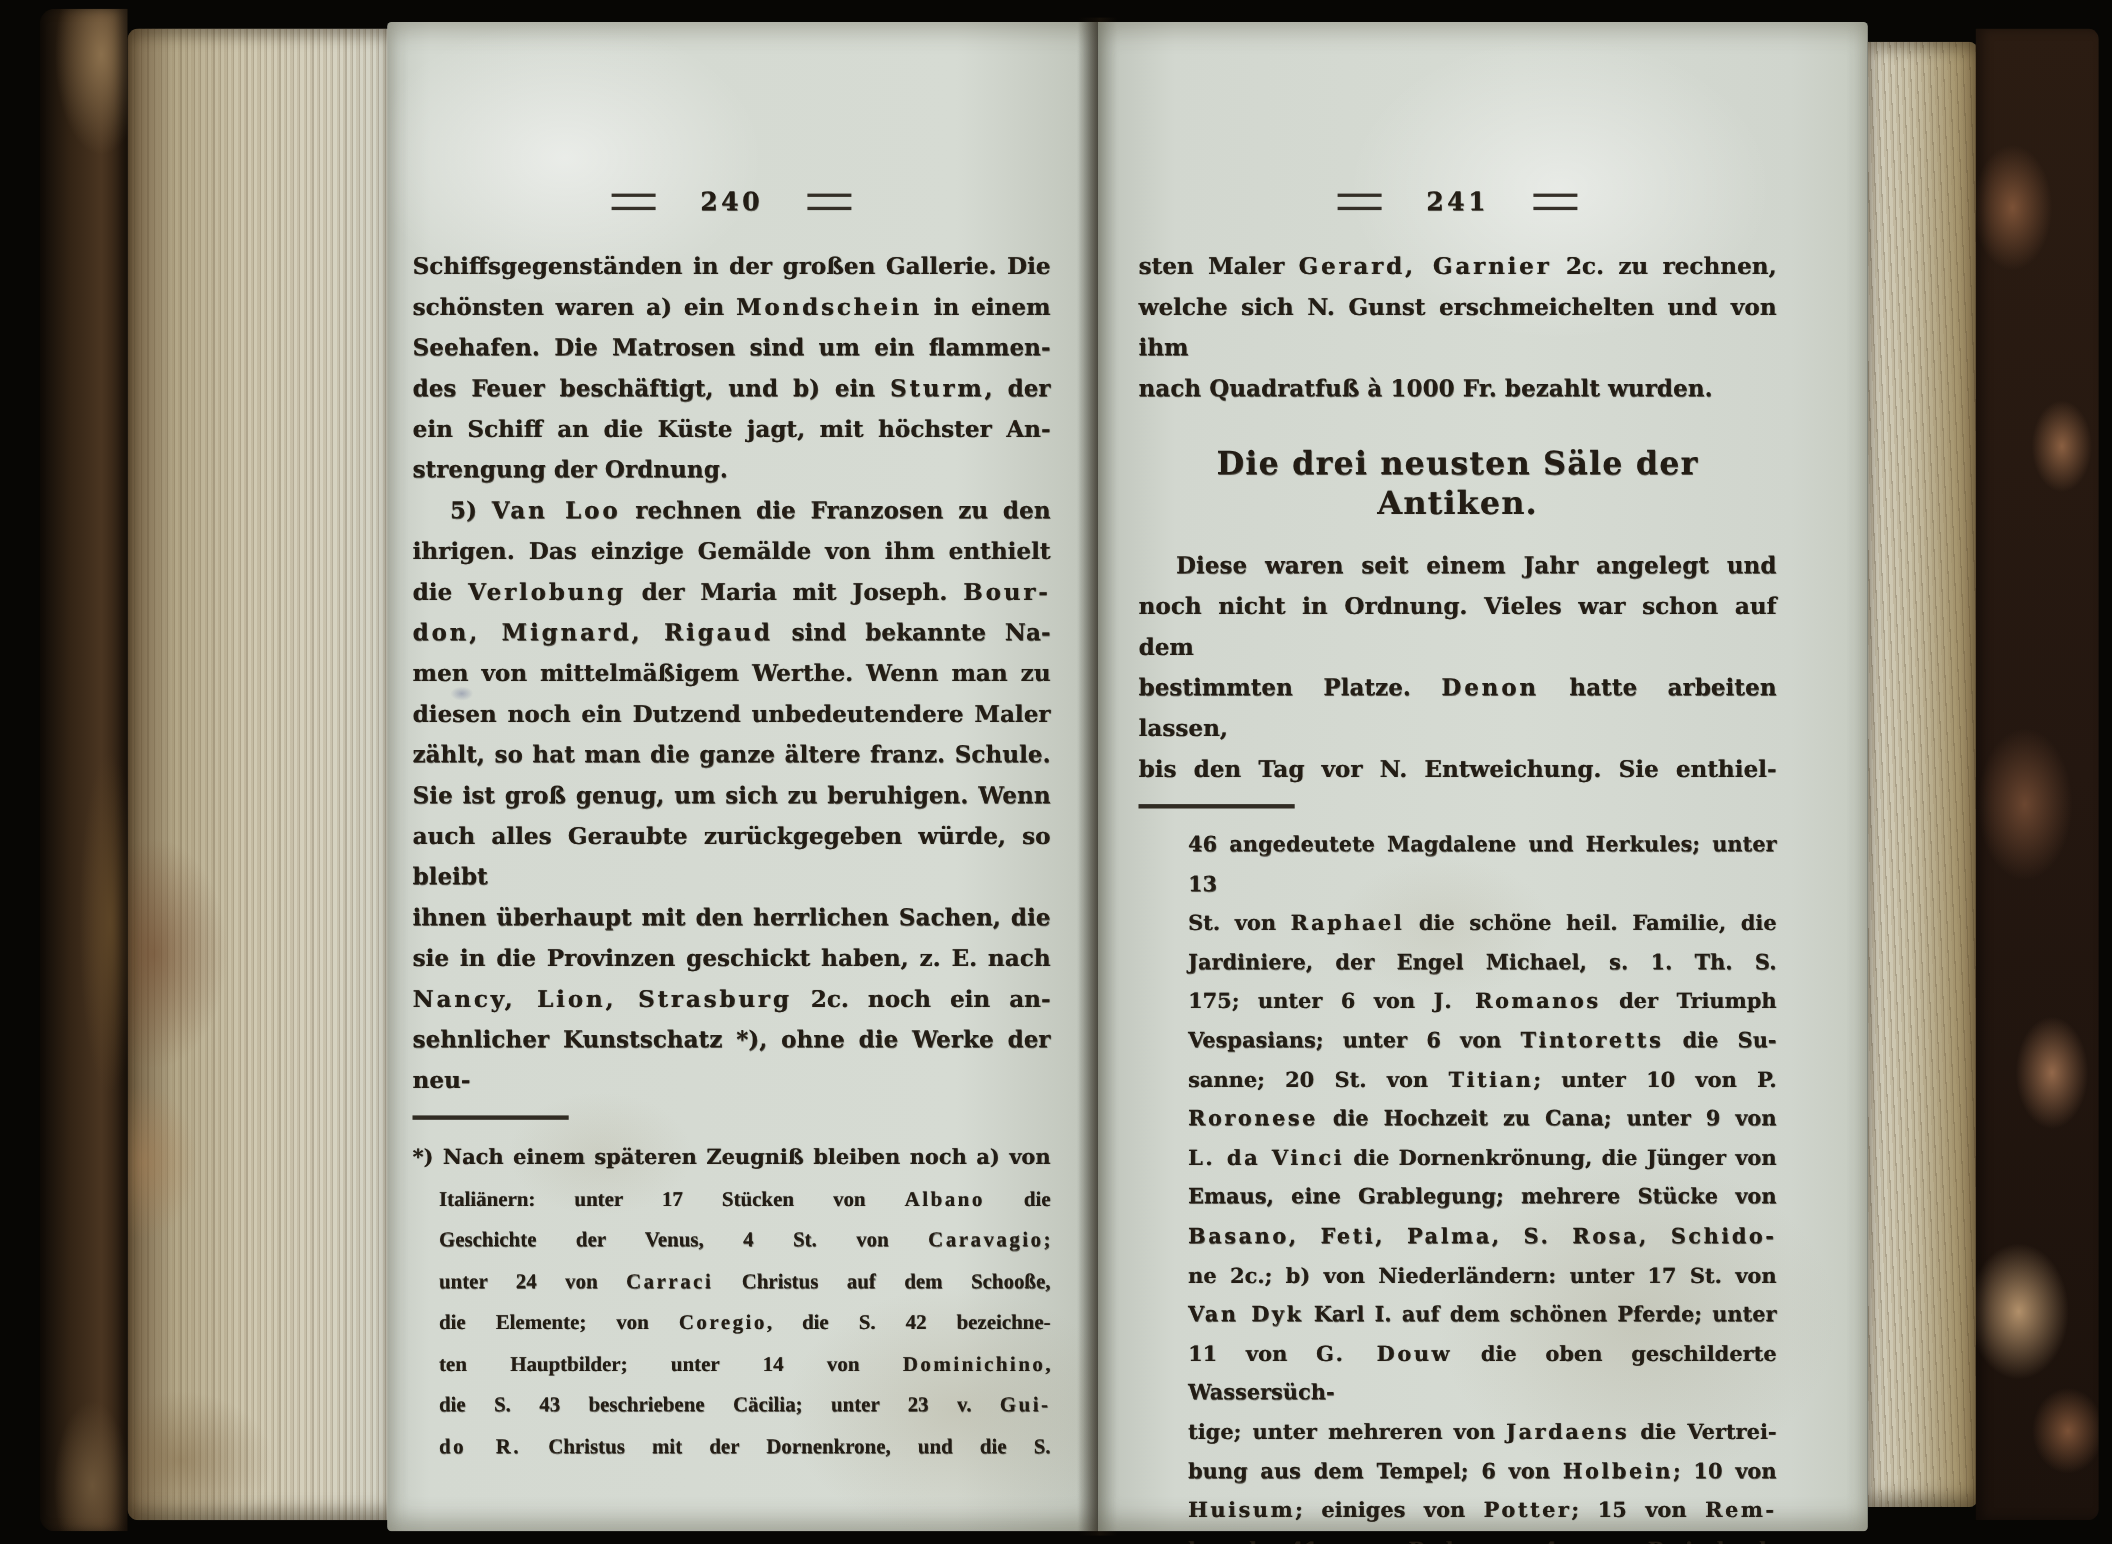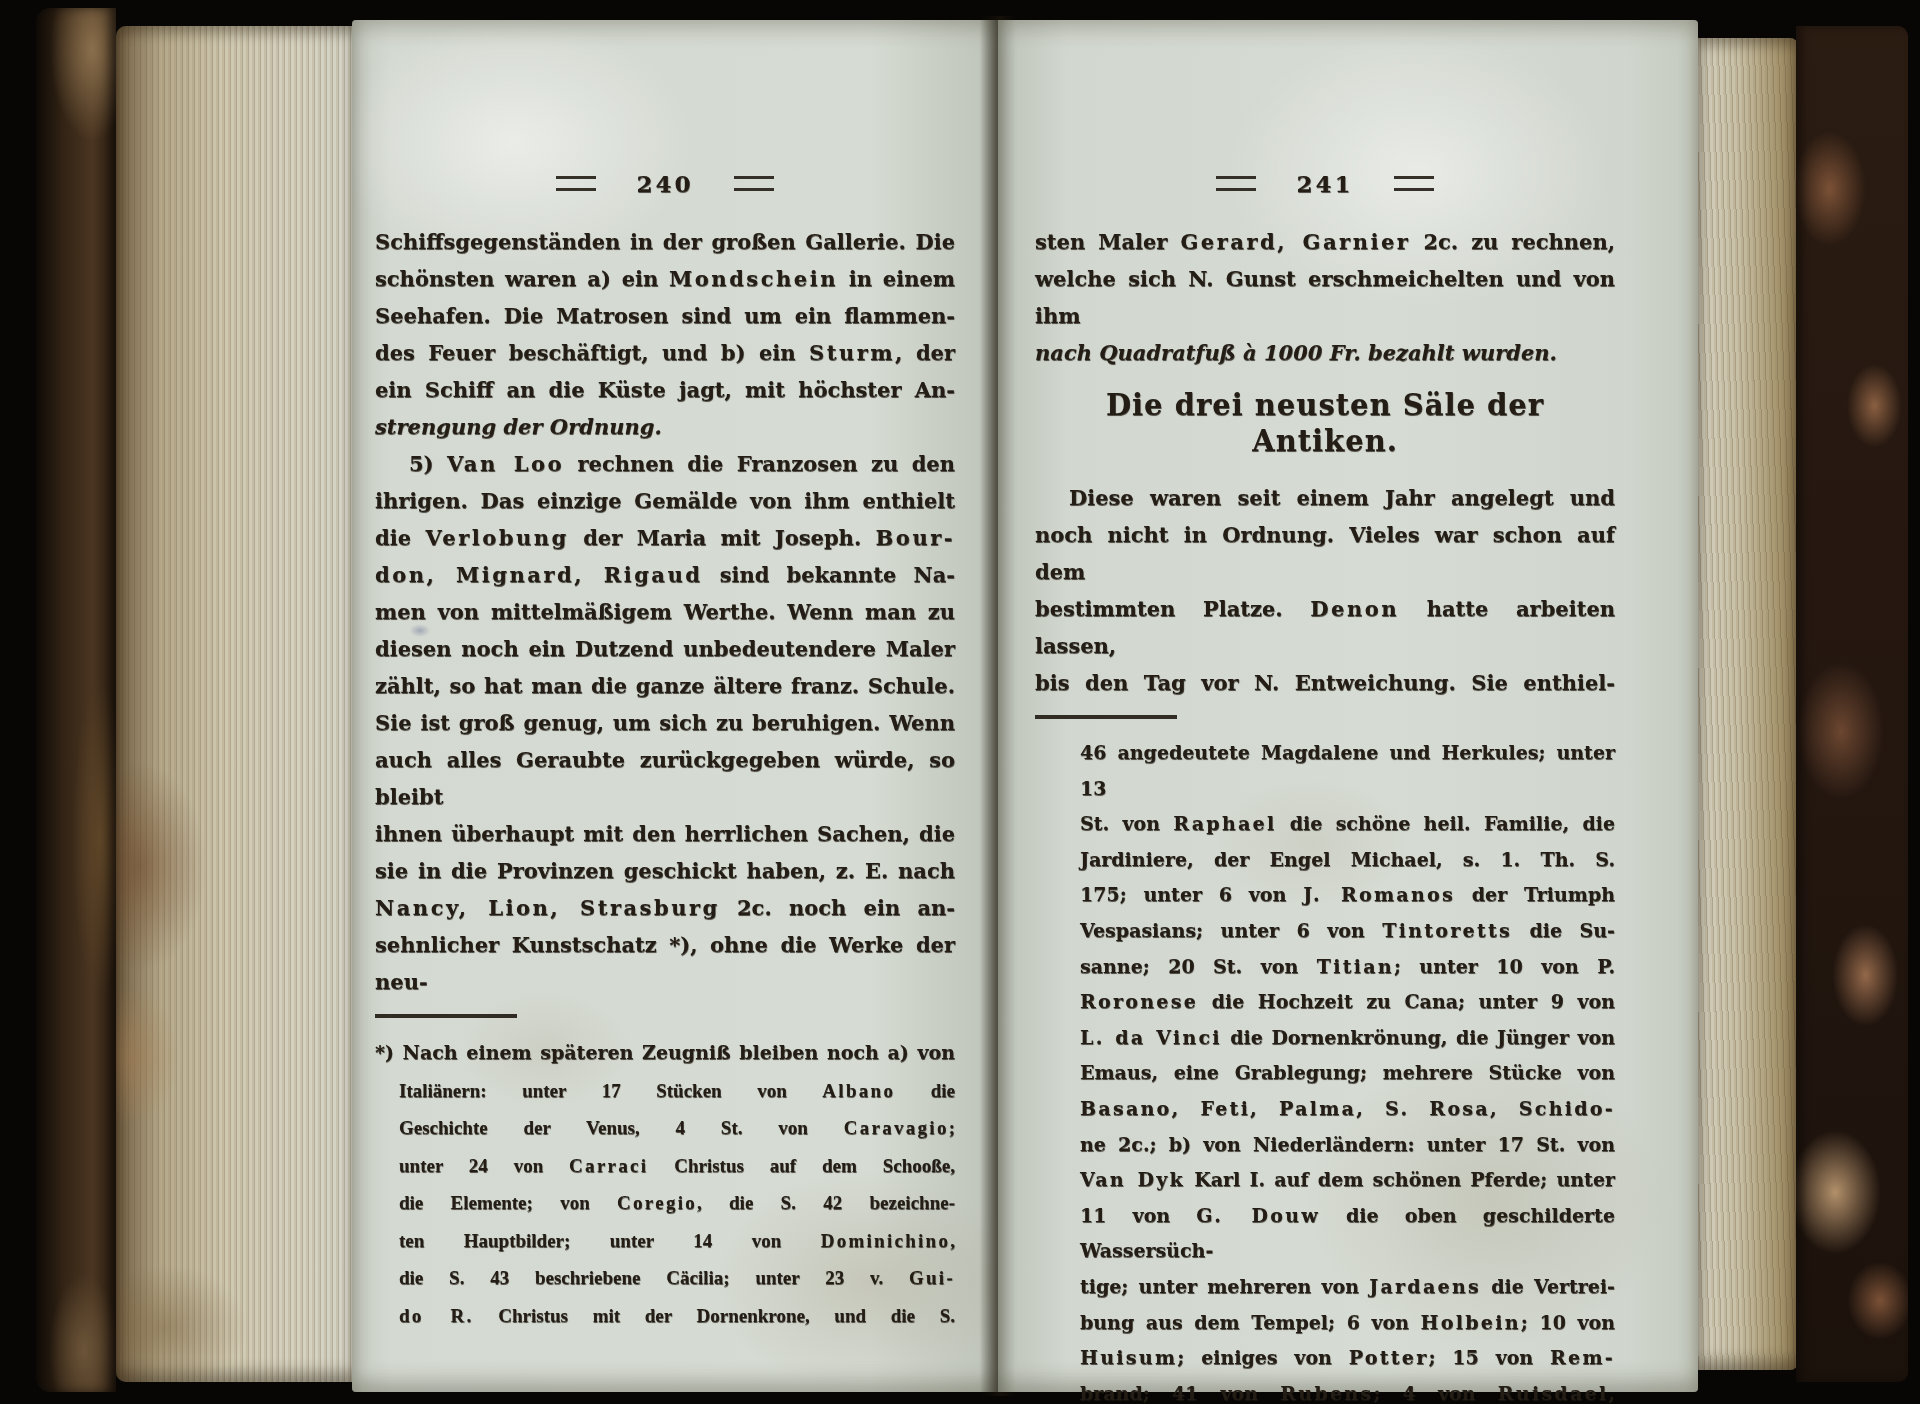--- a/index.html
+++ b/index.html
@@ -94,24 +94,24 @@
   .col-left{left:23px;top:150px;width:580px;}
   .col-right{left:37px;top:150px;width:580px;}
 
   .pheader{display:flex;align-items:center;justify-content:center;gap:40px;margin-bottom:26px;}
   .pnum{font-size:23px;letter-spacing:3px;}
   .hdash{width:40px;height:9px;border-top:3px solid var(--ink,#231d15);
     border-bottom:3px solid var(--ink,#231d15);opacity:.9;}
 
   .line{font-size:21px;line-height:37px;text-align:justify;text-align-last:justify;}
   .line.indent{text-indent:34px;}
-  .line.end{text-align-last:left;font-style:italic;}
+  .line.end{text-align-last:left;}
   .sp{letter-spacing:.12em;}
 
-  .heading{font-size:29px;line-height:36px;text-align:center;margin:16px 0 20px 0;letter-spacing:1px;}
+  .heading{font-size:29px;line-height:36px;text-align:center;margin:32px 0 20px 0;letter-spacing:1px;}
 
   .fn-rule{width:142px;height:4px;background:var(--ink,#231d15);margin:14px 0 16px 0;opacity:.92;}
   .fn .line{font-size:19px;line-height:37.5px;}
   .fn-left .line:not(:first-child){padding-left:24px;font-family:Liberation Serif, serif;}
   .fn-right{padding-left:30px;}
   .fn-right .line{line-height:35.6px;margin-left:15px;}
 </style>
 </head>
 <body>
 

